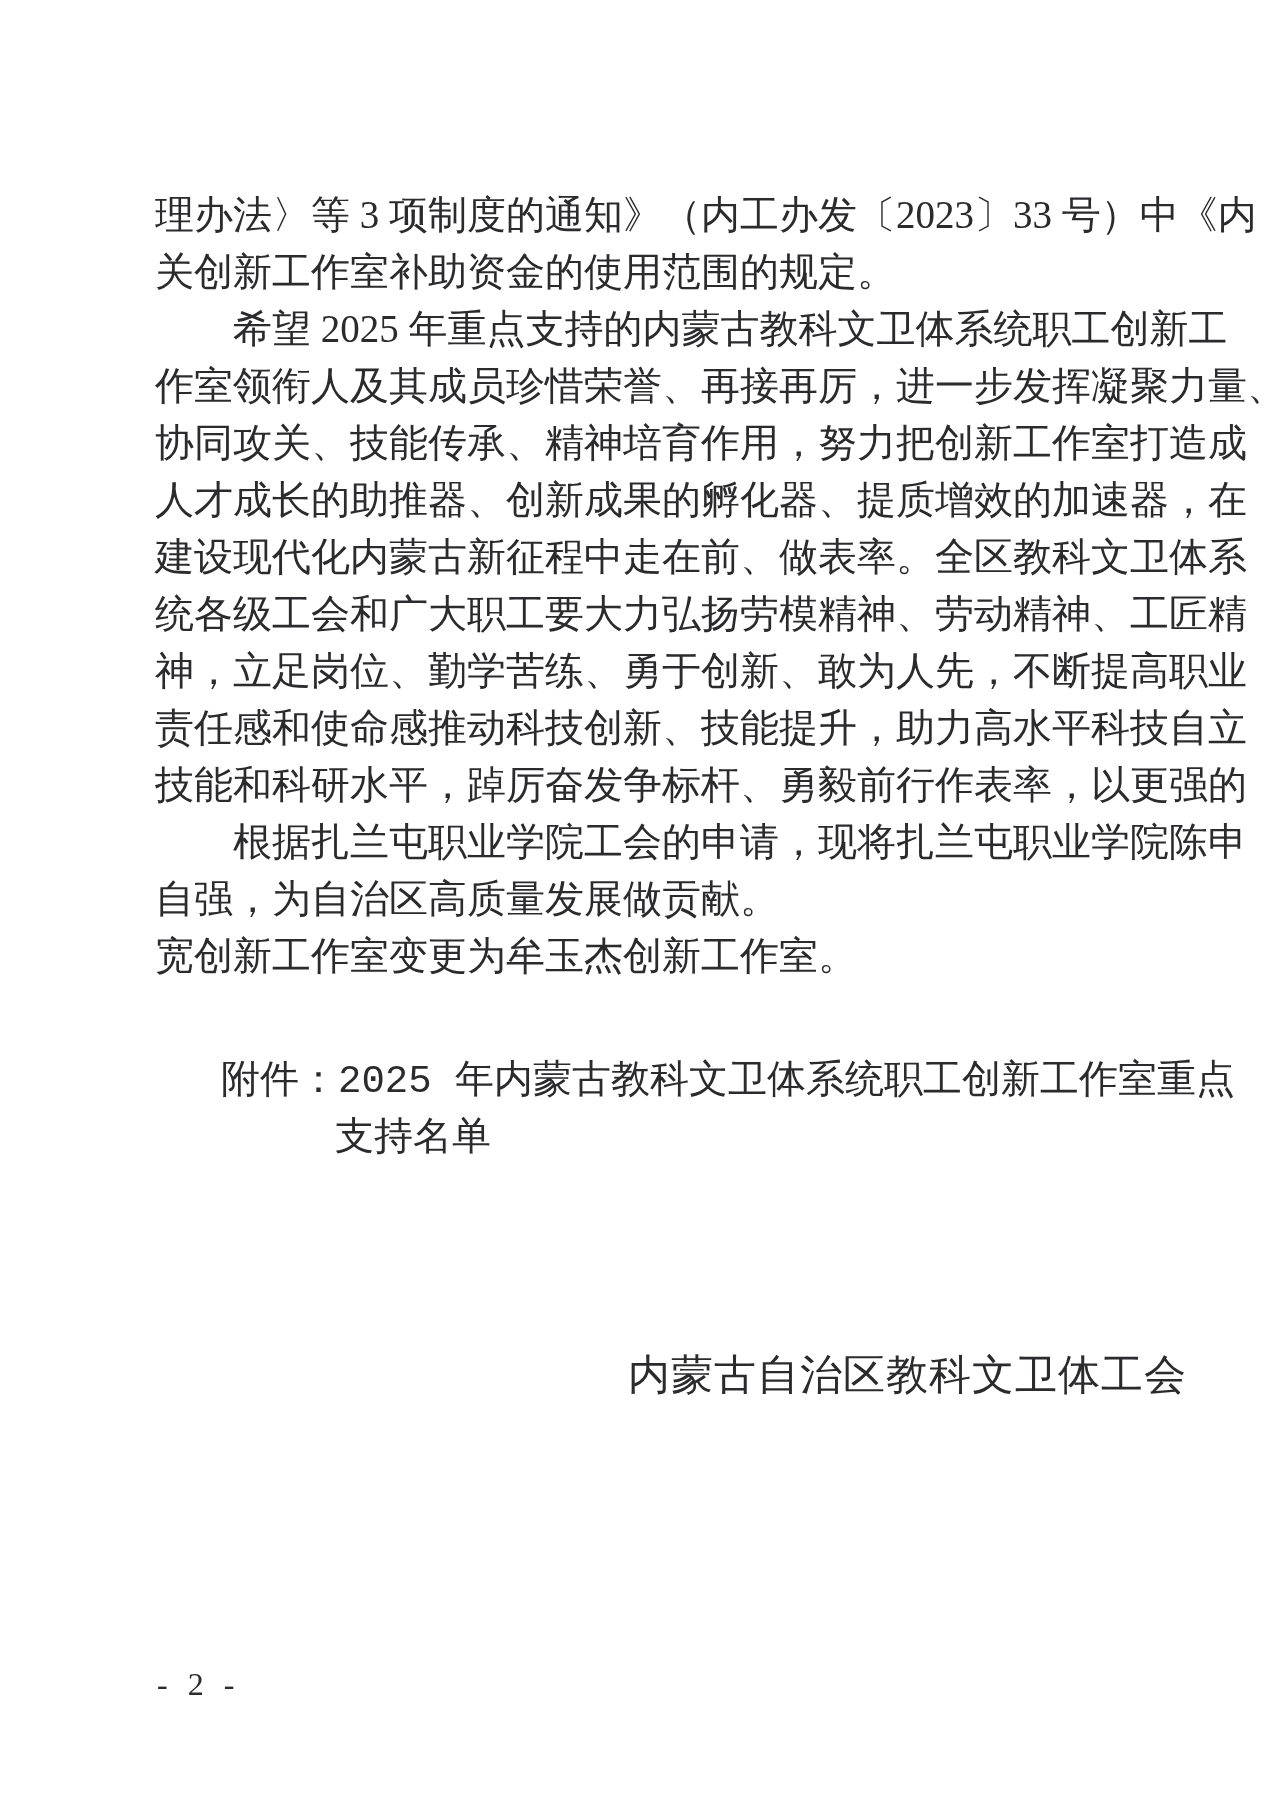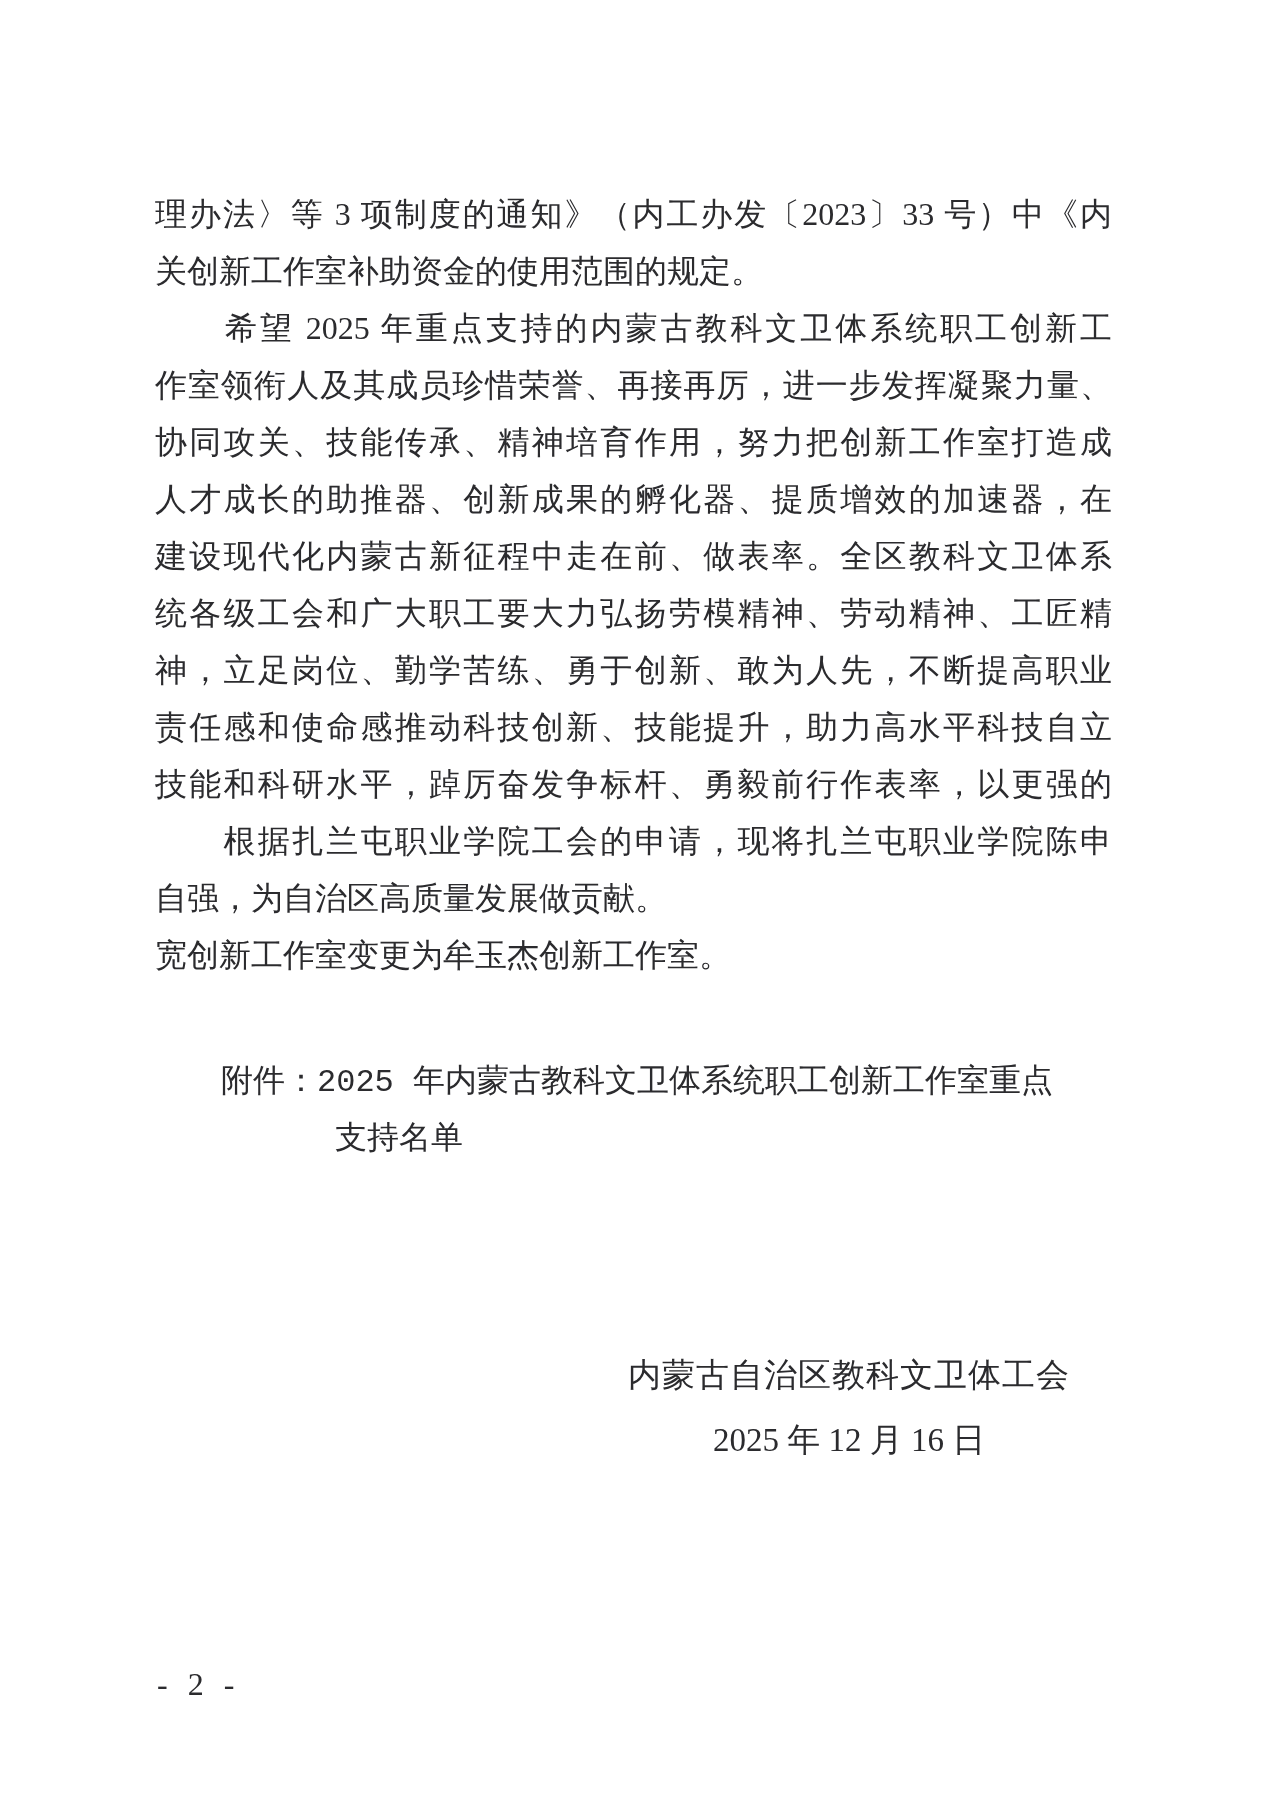--- a/index.html
+++ b/index.html
@@ -17,21 +17,21 @@
   }
 
   .content {
     position: absolute;
     left: 155px;
     top: 186px;
     width: 957px;
   }
 
   .line {
-    font-size: 32px;
+    font-size: 39px;
     line-height: 57px;
     height: 57px;
     white-space: nowrap;
     text-align: left;
   }
 
   .line.fill {
     text-align: justify;
     text-align-last: justify;
     text-justify: inter-character;
@@ -41,21 +41,21 @@
   .attach-1 { padding-left: 66px; }
   .attach-2 { padding-left: 180px; }
 
   .signature {
     margin-top: 179px;
     margin-left: 473px;
     width: 442px;
     text-align: center;
   }
   .sig-org {
-    font-size: 33px;
+    font-size: 42px;
     line-height: 57px;
     letter-spacing: 1px;
     white-space: nowrap;
   }
   .sig-date {
     font-size: 33px;
     line-height: 57px;
     margin-top: 8px;
     white-space: nowrap;
   }
@@ -93,19 +93,18 @@
         <div class="line">宽创新工作室变更为牟玉杰创新工作室。</div>
       </div>
 
     <div class="attachment">
       <div class="line attach-1">附件：2025 年内蒙古教科文卫体系统职工创新工作室重点</div>
       <div class="line attach-2">支持名单</div>
     </div>
 
     <div class="signature">
       <div class="sig-org">内蒙古自治区教科文卫体工会</div>
-      <div class="sig-date">2025 年 12 月 16 日</div>
     </div>
 
   </div>
 
   <div class="page-number">- 2 -</div>
 </div>
 
 </body></html>

